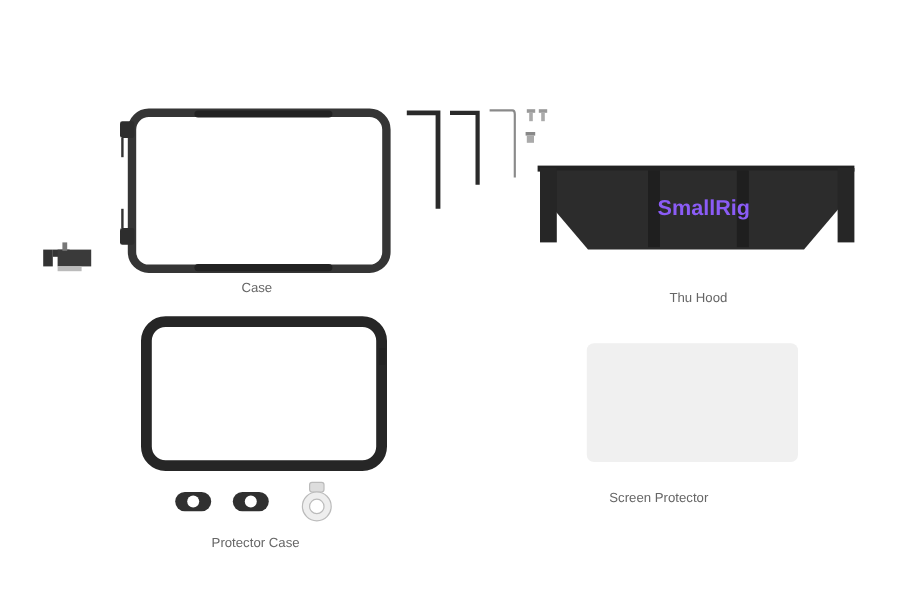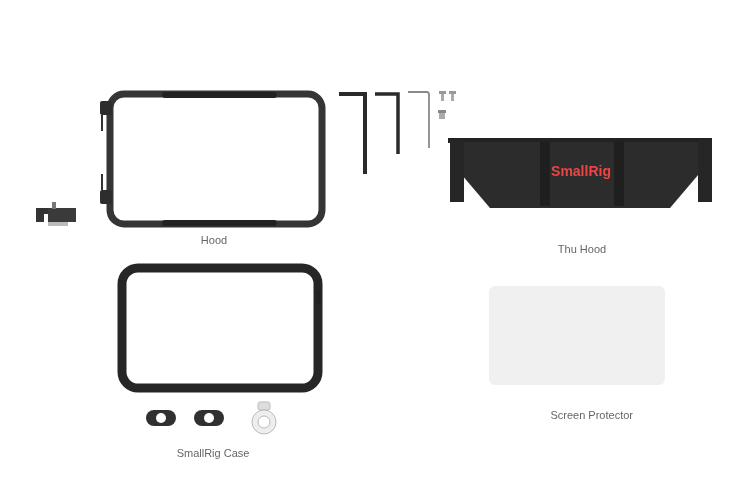--- a/index.html
+++ b/index.html
@@ -23,21 +23,21 @@
 
   <svg style="left:96px;top:90px;" width="232" height="140">
     <rect x="14" y="4" width="212" height="130" rx="14" fill="none" stroke="#353535" stroke-width="7"></rect>
     <rect x="66" y="2" width="115" height="6" rx="3" fill="#222"></rect>
     <rect x="66" y="130" width="115" height="6" rx="3" fill="#222"></rect>
     <rect x="4" y="11" width="12" height="14" rx="2" fill="#2d2d2d"></rect>
     <rect x="4" y="100" width="12" height="14" rx="2" fill="#2d2d2d"></rect>
     <rect x="5" y="25" width="2" height="16" fill="#333"></rect>
     <rect x="5" y="84" width="2" height="16" fill="#333"></rect>
   </svg>
-  <div class="label" style="left:184px;top:234px;width:60px;">Hood</div>
+  <div class="label" style="left:184px;top:234px;width:60px;">Case</div>
 </div>
 
 <div>
   <svg style="left:338px;top:90px;" width="30" height="90">
     <path d="M1 4 H27 V84" fill="none" stroke="#2a2a2a" stroke-width="4"></path>
   </svg>
   <svg style="left:374px;top:90px;" width="28" height="70">
     <path d="M1 4 H24 V64" fill="none" stroke="#2a2a2a" stroke-width="3.5"></path>
   </svg>
   <svg style="left:407px;top:90px;" width="24" height="60">
@@ -55,21 +55,21 @@
 
 <div>
   <svg style="left:448px;top:138px;" width="265" height="72">
     <rect x="0" y="0" width="264" height="5" fill="#222"></rect>
     <path d="M8 4 H256 V30 L222 70 H42 L8 30 Z" fill="#2c2c2c"></path>
     <rect x="2" y="2" width="14" height="62" fill="#262626"></rect>
     <rect x="250" y="2" width="14" height="62" fill="#262626"></rect>
     <rect x="92" y="4" width="10" height="64" fill="#1f1f1f"></rect>
     <rect x="166" y="4" width="10" height="64" fill="#1f1f1f"></rect>
   </svg>
-  <div class="abs" style="left:548px;top:163px;width:66px;text-align:center;color:#ef4444;font-size:14px;font-weight:bold;">SmallRig</div>
+  <div class="abs" style="left:548px;top:163px;width:66px;text-align:center;color:#8b5cf6;font-size:18px;font-weight:bold;">SmallRig</div>
   <div class="label" style="left:542px;top:243px;width:80px;">Thu Hood</div>
 </div>
 
 <div>
   <svg style="left:118px;top:264px;" width="206" height="128">
     <rect x="4" y="4" width="196" height="120" rx="16" fill="none" stroke="#262626" stroke-width="9"></rect>
     <rect x="198" y="26" width="5" height="14" fill="#222"></rect>
   </svg>
   <svg style="left:146px;top:410px;" width="30" height="17">
     <rect x="0" y="0" width="30" height="16" rx="8" fill="#303030"></rect>
@@ -77,19 +77,19 @@
   </svg>
   <svg style="left:194px;top:410px;" width="30" height="17">
     <rect x="0" y="0" width="30" height="16" rx="8" fill="#303030"></rect>
       <circle cx="15" cy="8" r="5" fill="#fff"></circle>
   </svg>
   <svg style="left:251px;top:402px;" width="26" height="34">
     <rect x="7" y="0" width="12" height="8" rx="2" fill="#ddd" stroke="#bbb"></rect>
     <circle cx="13" cy="20" r="12" fill="#eee" stroke="#bbb"></circle>
       <circle cx="13" cy="20" r="6" fill="#fff" stroke="#bbb"></circle>
   </svg>
-  <div class="label" style="left:168px;top:447px;width:90px;">SmallRig Case</div>
+  <div class="label" style="left:168px;top:447px;width:90px;">Protector Case</div>
 </div>
 
 <div>
   <div class="abs" style="left:489px;top:286px;width:176px;height:99px;background:#f0f0f0;border-radius:6px;"></div>
-  <div class="label" style="left:523px;top:409px;width:110px;text-align:right;">Screen Protector</div>
+  <div class="label" style="left:494px;top:409px;width:110px;">Screen Protector</div>
 </div>
 
 </body></html>

